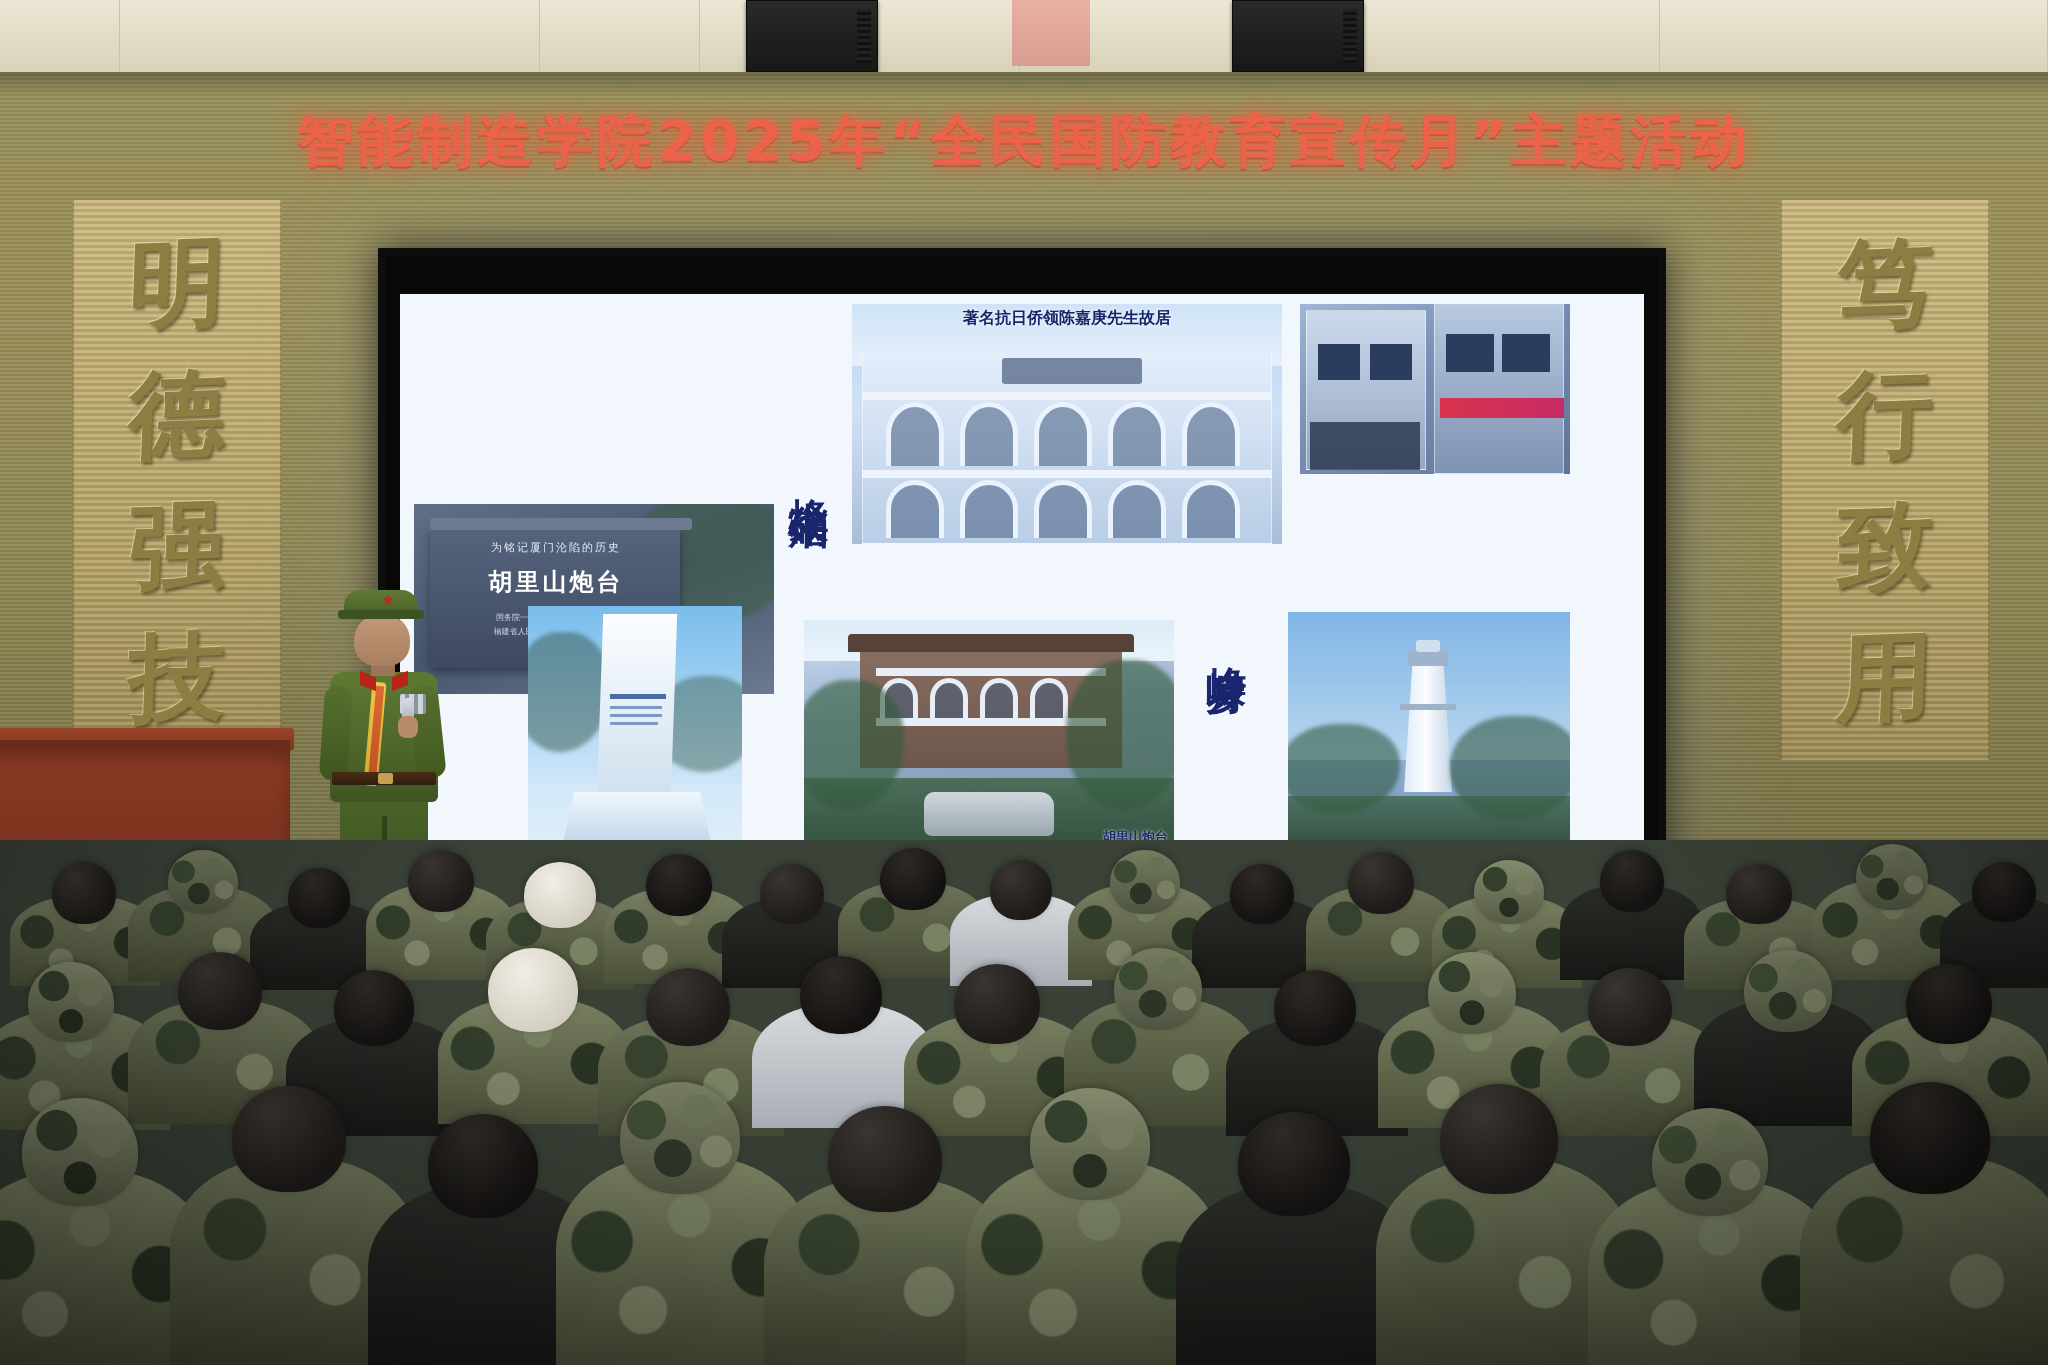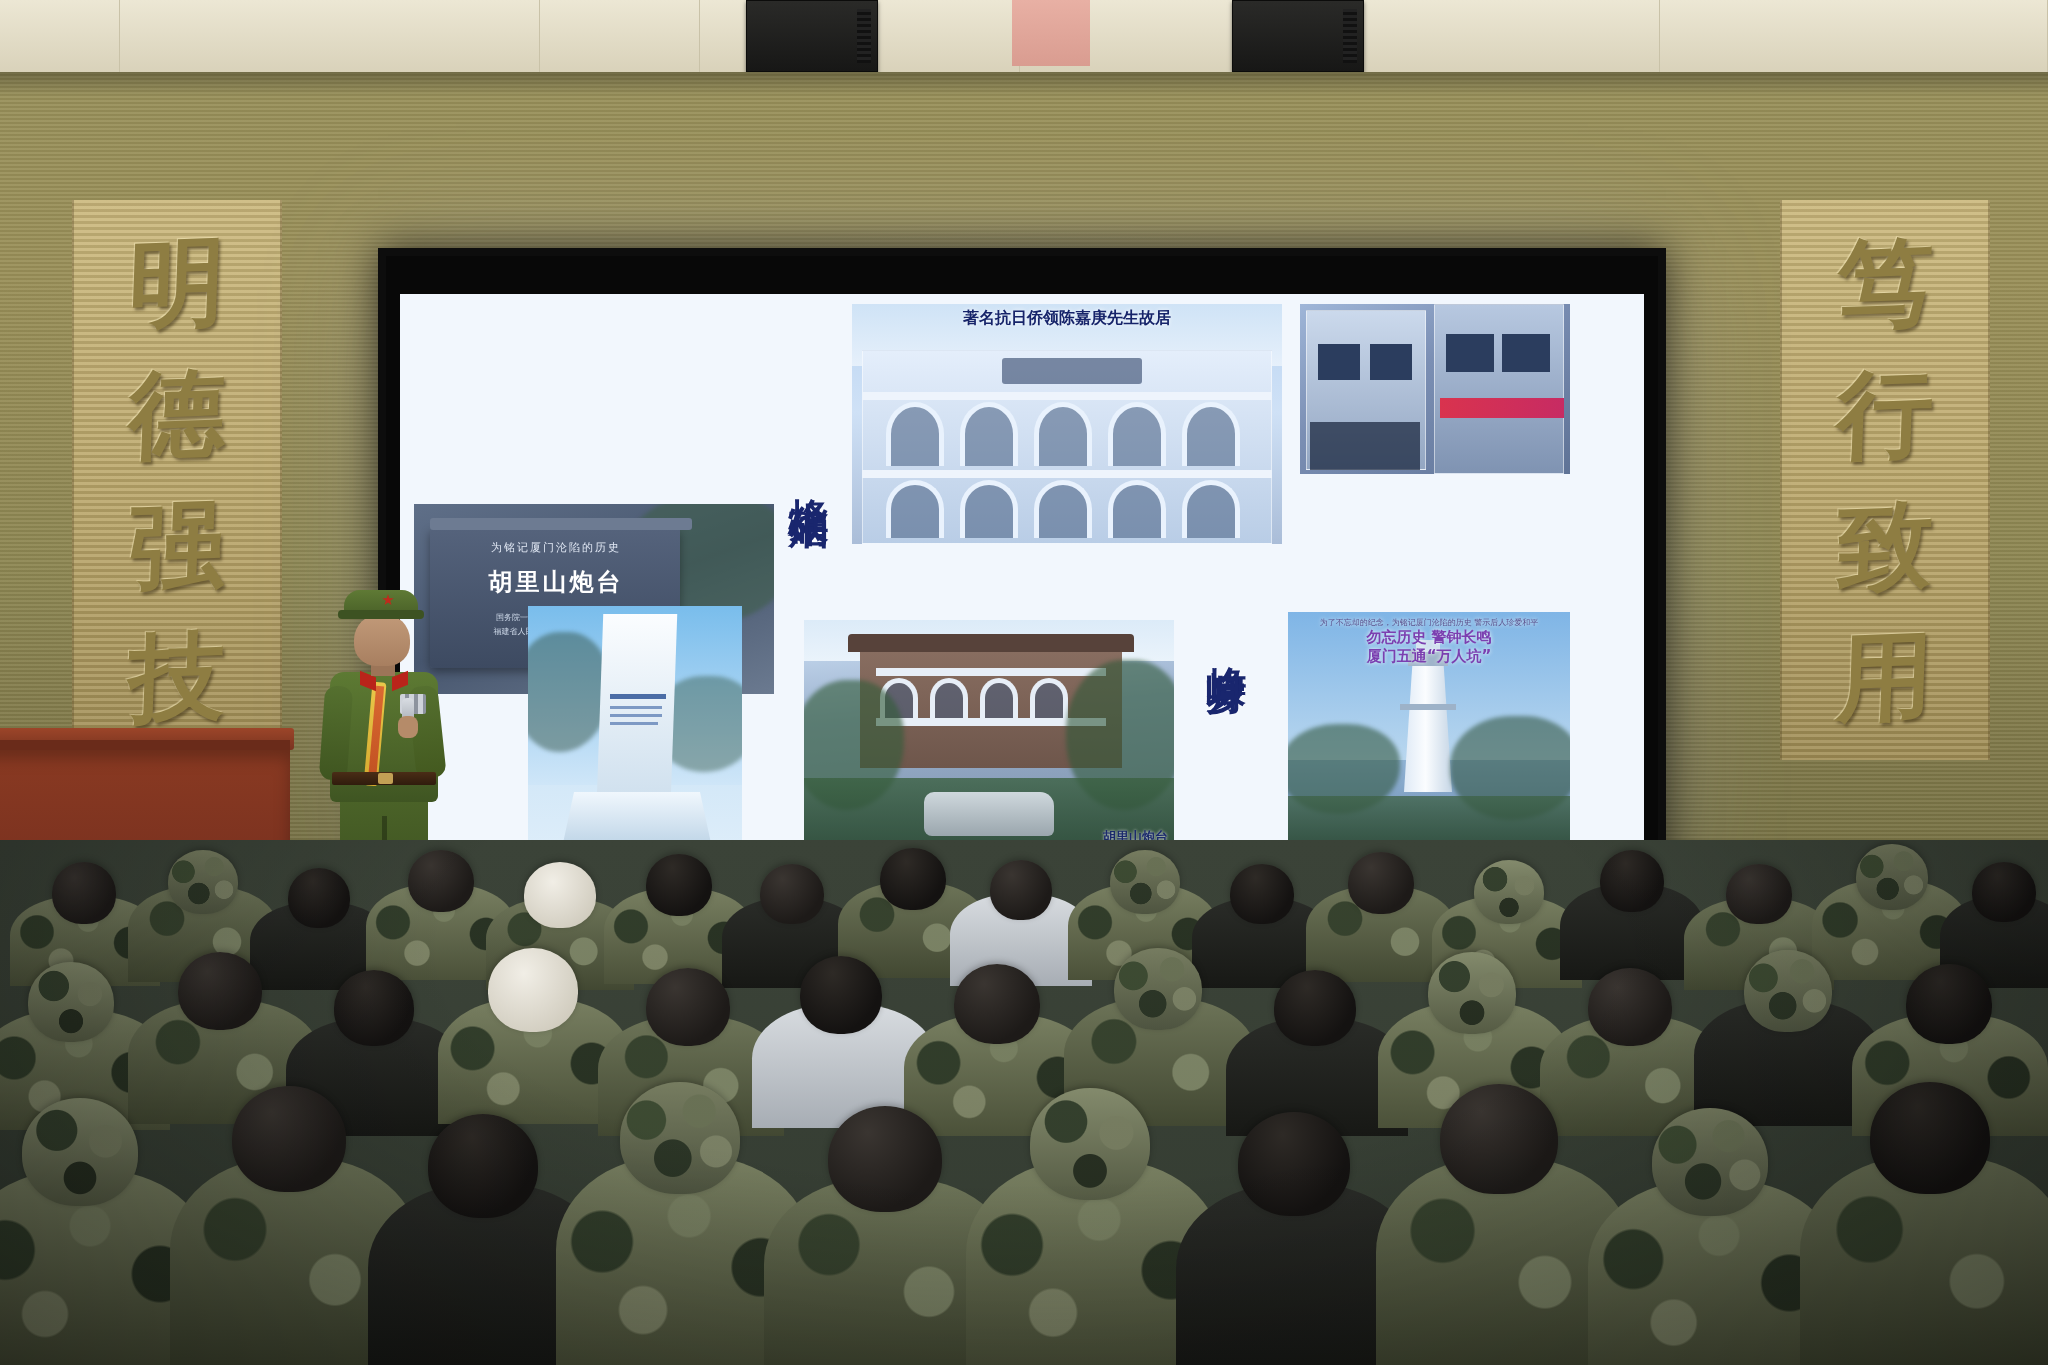--- a/index.html
+++ b/index.html
@@ -330,20 +330,23 @@
     </div>
     <div class="ceiling-pink" style="left:1012px;"></div>
     <div class="speaker-box" style="left:1232px;width:132px;height:72px;">
       <div class="speaker-grill"></div>
     </div>
   </div>
 
   <div class="wall"></div>
   <div class="wall-shadow-top"></div>
 
+  <div class="banner">
+    <div class="banner-text">智能制造学院2025年“全民国防教育宣传月”主题活动</div>
+  </div>
 
   <div class="calli-panel calli-left">
     <div class="calli-chars">
       <div class="calli-char">明</div>
       <div class="calli-char">德</div>
       <div class="calli-char">强</div>
       <div class="calli-char">技</div>
     </div>
   </div>
 
@@ -442,25 +445,20 @@
 
         <div class="ph p-lighth" style="left:888px;top:318px;width:282px;height:238px;">
           <div class="sky-a" style="left:0;top:0;width:100%;height:62%;background:linear-gradient(180deg,#7fb5e6,#b9d7ef);"></div>
           <div class="tower" style="left:116px;top:48px;width:48px;height:132px;clip-path:polygon(18% 0,82% 0,100% 100%,0 100%);"></div>
           <div style="position:absolute;left:120px;top:38px;width:40px;height:16px;background:#9fb4ca;border-radius:4px 4px 0 0;"></div>
           <div style="position:absolute;left:128px;top:28px;width:24px;height:12px;background:#cfe0ef;border-radius:3px;"></div>
           <div style="position:absolute;left:112px;top:92px;width:56px;height:6px;background:#9db2c8;"></div>
           <div class="foliage-a" style="left:-8px;top:112px;width:120px;height:90px;background:rgba(46,84,60,.58);"></div>
           <div class="foliage-a" style="right:-10px;top:104px;width:130px;height:104px;background:rgba(44,80,58,.56);"></div>
           <div style="position:absolute;left:0;bottom:0;width:100%;height:54px;background:linear-gradient(180deg,rgba(62,98,70,.75),rgba(44,74,52,.9));"></div>
-          <div class="purple-cap" style="left:0;right:0;top:6px;">
-            <span class="tiny">为了不忘却的纪念，为铭记厦门沦陷的历史 警示后人珍爱和平</span>
-            <span>勿忘历史 警钟长鸣</span><br>
-            <span>厦门五通“万人坑”</span>
-          </div>
         </div>
 
       </div>
     </div>
   </div>
 
   <div class="stage-edge"></div>
   <div class="stage-floor"></div>
 
   <div class="person">

